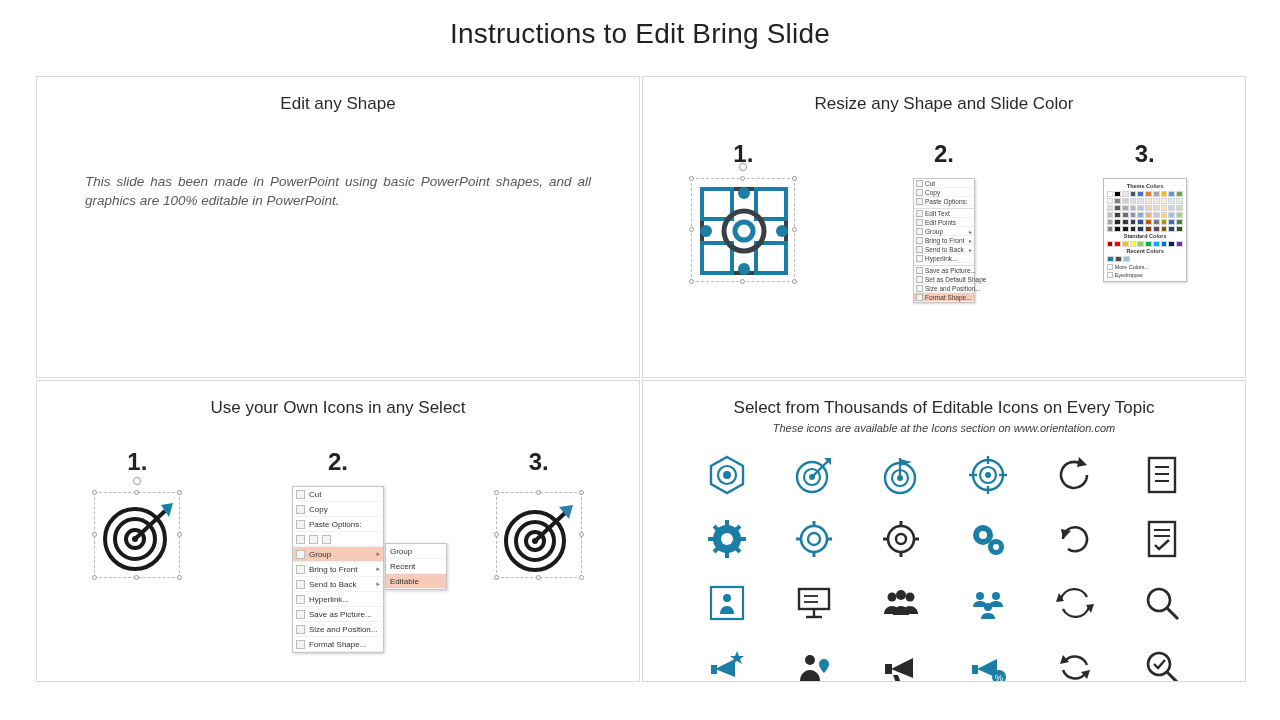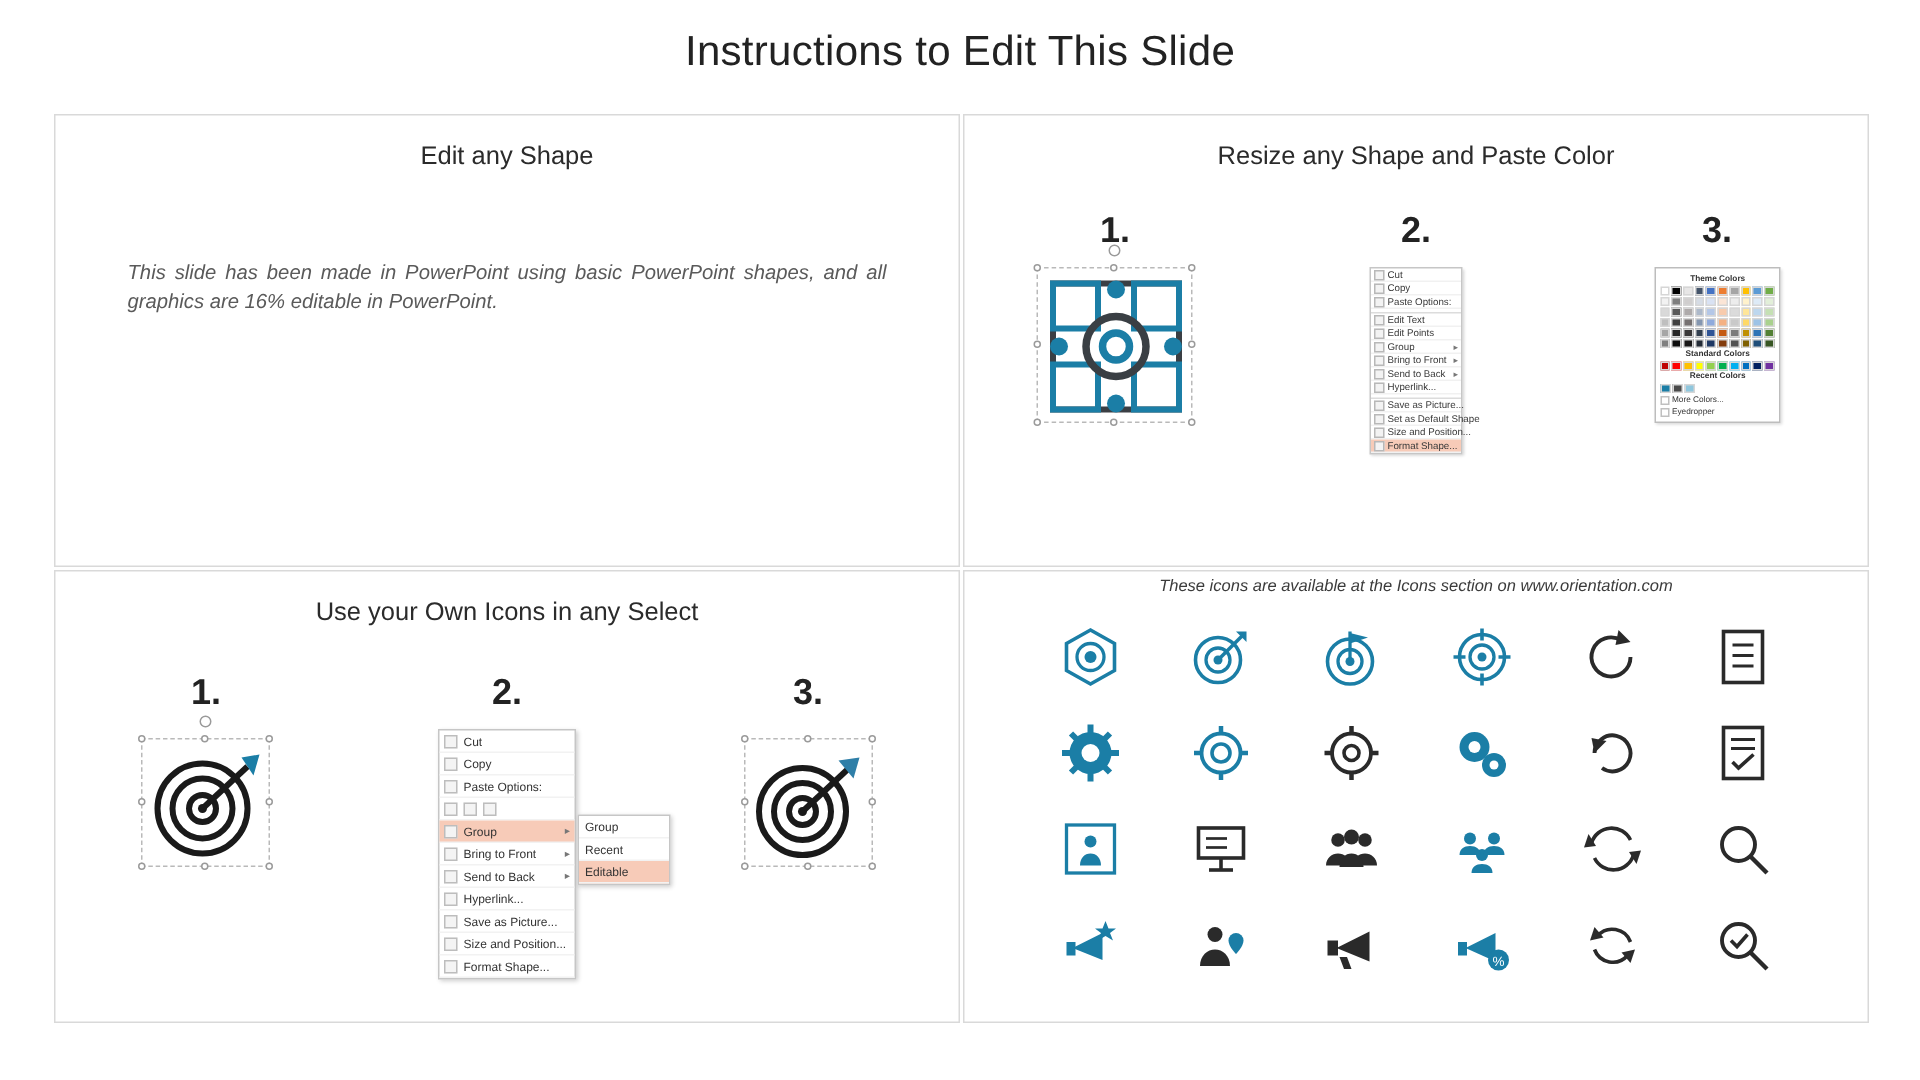--- a/index.html
+++ b/index.html
@@ -194,31 +194,31 @@
   .icon-cell {
     display: flex; align-items: center; justify-content: center;
     height: 58px;
   }
 </style>
 </head>
 <body>
 
 <div class="slide">
 
-  <div class="slide-title">Instructions to Edit This Slide</div>
+  <div class="slide-title">Instructions to Edit Bring Slide</div>
 
   <div class="grid">
 
     <div class="panel">
       <div class="panel-title">Edit any Shape</div>
-      <div class="para first">This slide has been made in PowerPoint using basic PowerPoint shapes, and all graphics are 16% editable in PowerPoint.</div>
+      <div class="para first">This slide has been made in PowerPoint using basic PowerPoint shapes, and all graphics are 100% editable in PowerPoint.</div>
     </div>
 
     <div class="panel">
-      <div class="panel-title">Resize any Shape and Paste Color</div>
+      <div class="panel-title">Resize any Shape and Slide Color</div>
       <div class="steps" style="margin-top:26px;">
 
         <div class="step">
           <div class="step-num big">1.</div>
           <div class="art">
             <div class="sel-box">
               <div class="rot"></div>
               <div class="handle h-tl"></div>
               <div class="handle h-tc"></div>
               <div class="handle h-tr"></div>
@@ -538,20 +538,21 @@
                 <polygon points="62,14 76,12 72,26" fill="#2f7fa8"></polygon>
               </svg>
             </div>
           </div>
         </div>
 
       </div>
     </div>
 
     <div class="panel">
+      <div class="panel-title">Select from Thousands of Editable Icons on Every Topic</div>
       <div class="panel-sub">These icons are available at the Icons section on www.orientation.com</div>
 
       <div class="icon-grid">
 
         <div class="icon-cell">
           <svg width="40" height="40" viewBox="0 0 40 40">
             <polygon points="20,2 36,11 36,29 20,38 4,29 4,11" fill="none" stroke="#1b7ea6" stroke-width="2.4"></polygon>
             <circle cx="20" cy="20" r="9" fill="none" stroke="#1b7ea6" stroke-width="2.2"></circle>
             <circle cx="20" cy="20" r="4" fill="#1b7ea6"></circle>
           </svg>

